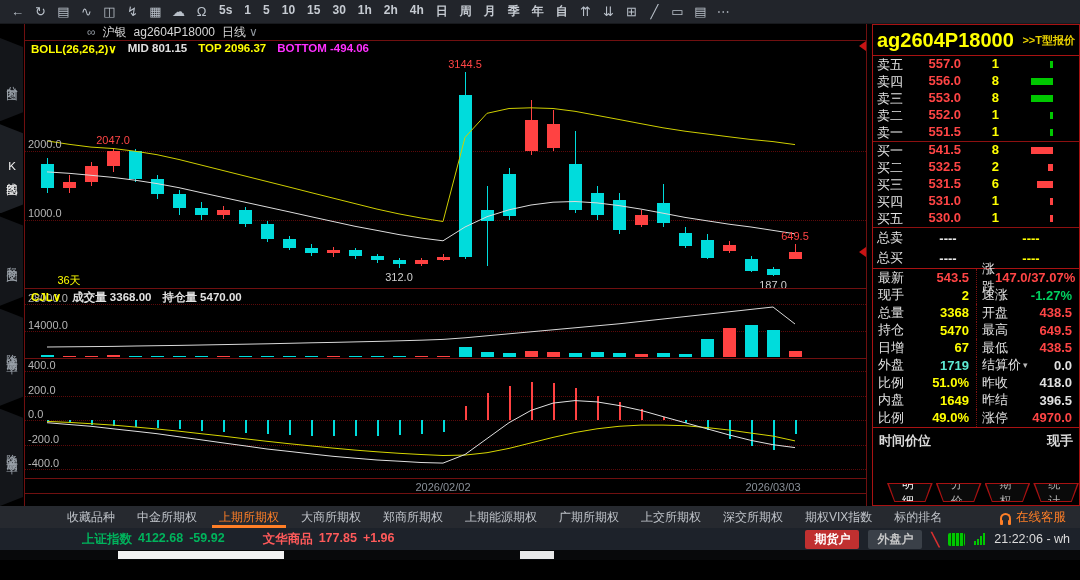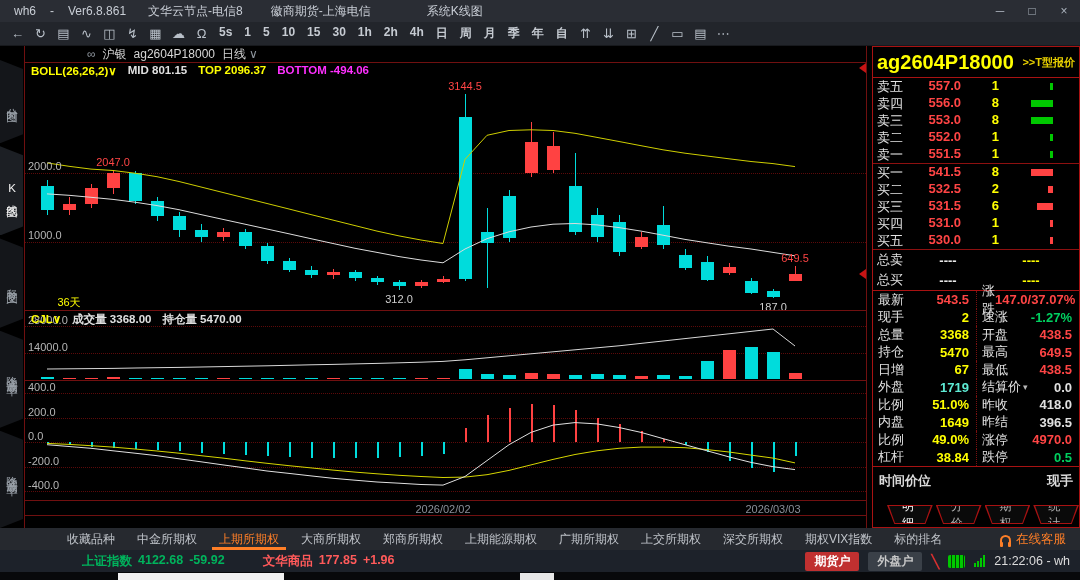--- a/index.html
+++ b/index.html
@@ -100,33 +100,20 @@
 .taskbar{height:10px;background:#08090b;position:relative}
 .tk{position:absolute;top:1px;height:8px;background:#f2f2f2}
 .tk1{left:118px;width:166px}
 .tk2{left:520px;width:34px;background:#e8e8e8}
 </style>
 </head>
 <body>
 
 <div class="app">
 
-  <div class="titlebar">
-    <span class="t">wh6</span>
-    <span class="t">-</span>
-    <span class="t">Ver6.8.861</span>
-    <span class="t" style="margin-left:22px">文华云节点-电信8</span>
-    <span class="t" style="margin-left:28px">徽商期货-上海电信</span>
-    <span class="t" style="margin-left:56px">系统K线图</span>
-    <div class="tb-controls" id="win-controls">
-        <span>─</span>
-        <span>□</span>
-        <span>×</span>
-      </div>
-  </div>
 
   <div class="toolbar">
     <span id="tb-left" style="display:flex">
         <span class="icn">←</span>
         <span class="icn">↻</span>
         <span class="icn">▤</span>
         <span class="icn">∿</span>
         <span class="icn">◫</span>
         <span class="icn">↯</span>
         <span class="icn">▦</span>
@@ -576,30 +563,20 @@
           <div class="q-stat">
             <div class="q-cell">
               <span class="sl">比例</span>
               <span class="sv" style="color: rgb(255, 255, 0);">49.0%</span>
             </div>
             <div class="q-cell r">
               <span class="sl">涨停</span>
               <span class="sv" style="color: rgb(255, 69, 69);">4970.0</span>
             </div>
           </div>
-          <div class="q-stat">
-            <div class="q-cell">
-              <span class="sl">杠杆</span>
-              <span class="sv" style="color: rgb(255, 255, 0);">38.84</span>
-            </div>
-            <div class="q-cell r">
-              <span class="sl">跌停</span>
-              <span class="sv" style="color: rgb(0, 208, 96);">0.5</span>
-            </div>
-          </div>
         </div>
       <div class="t-head" id="ticker-head">
           <span>时间</span>
           <span>价位</span>
           <span>现手</span>
         </div>
       <div class="q-tabs" id="q-tabs">
           <div class="ptab active">
             <div class="in">明细</div>
           </div>

